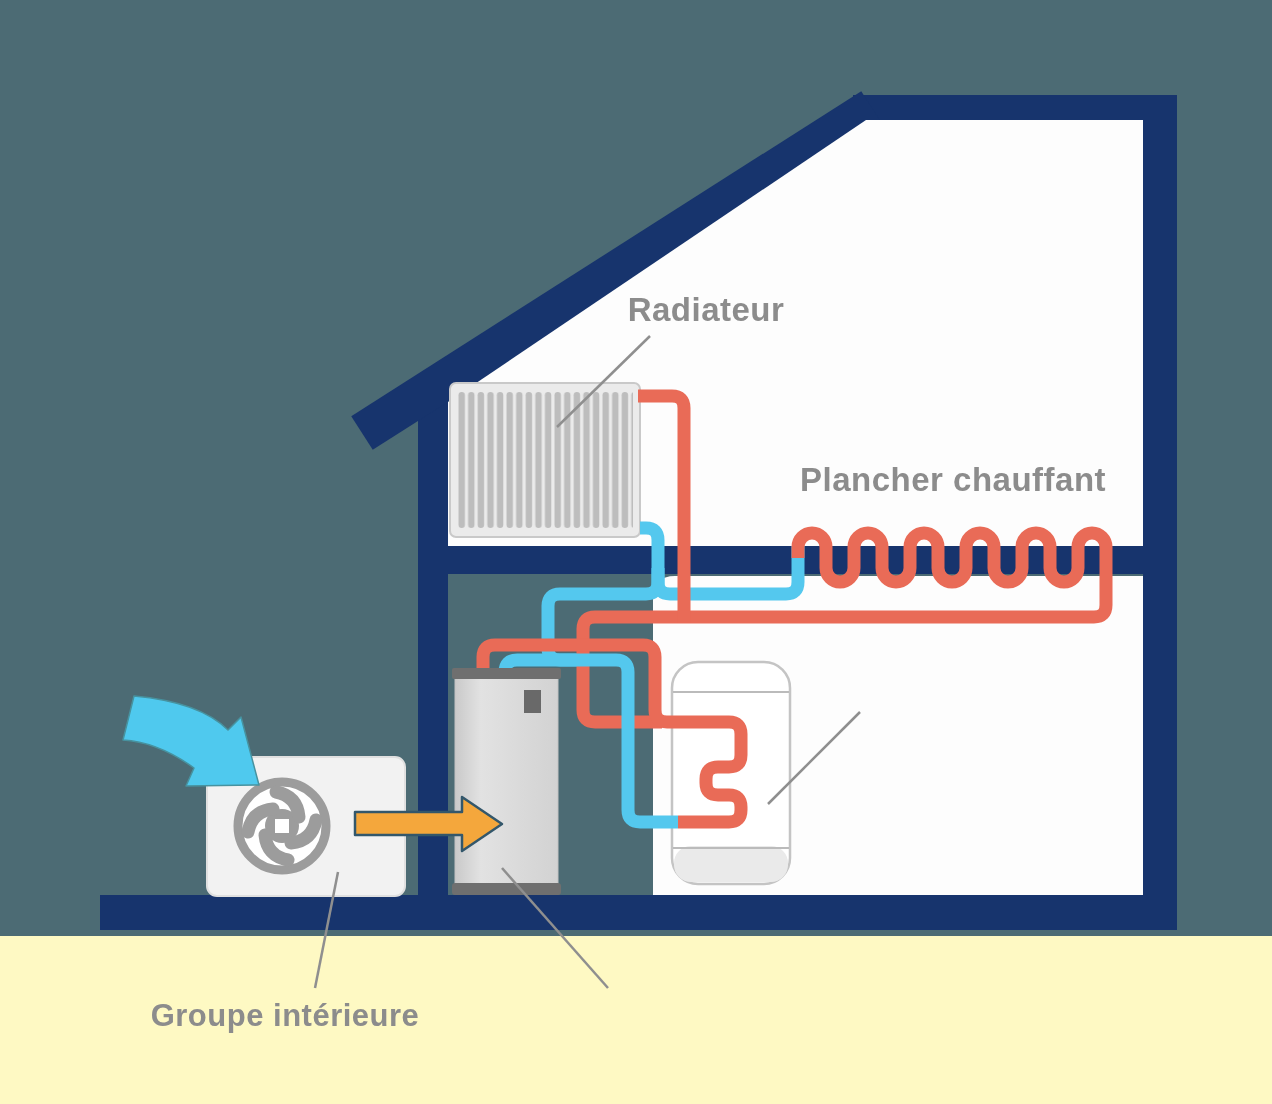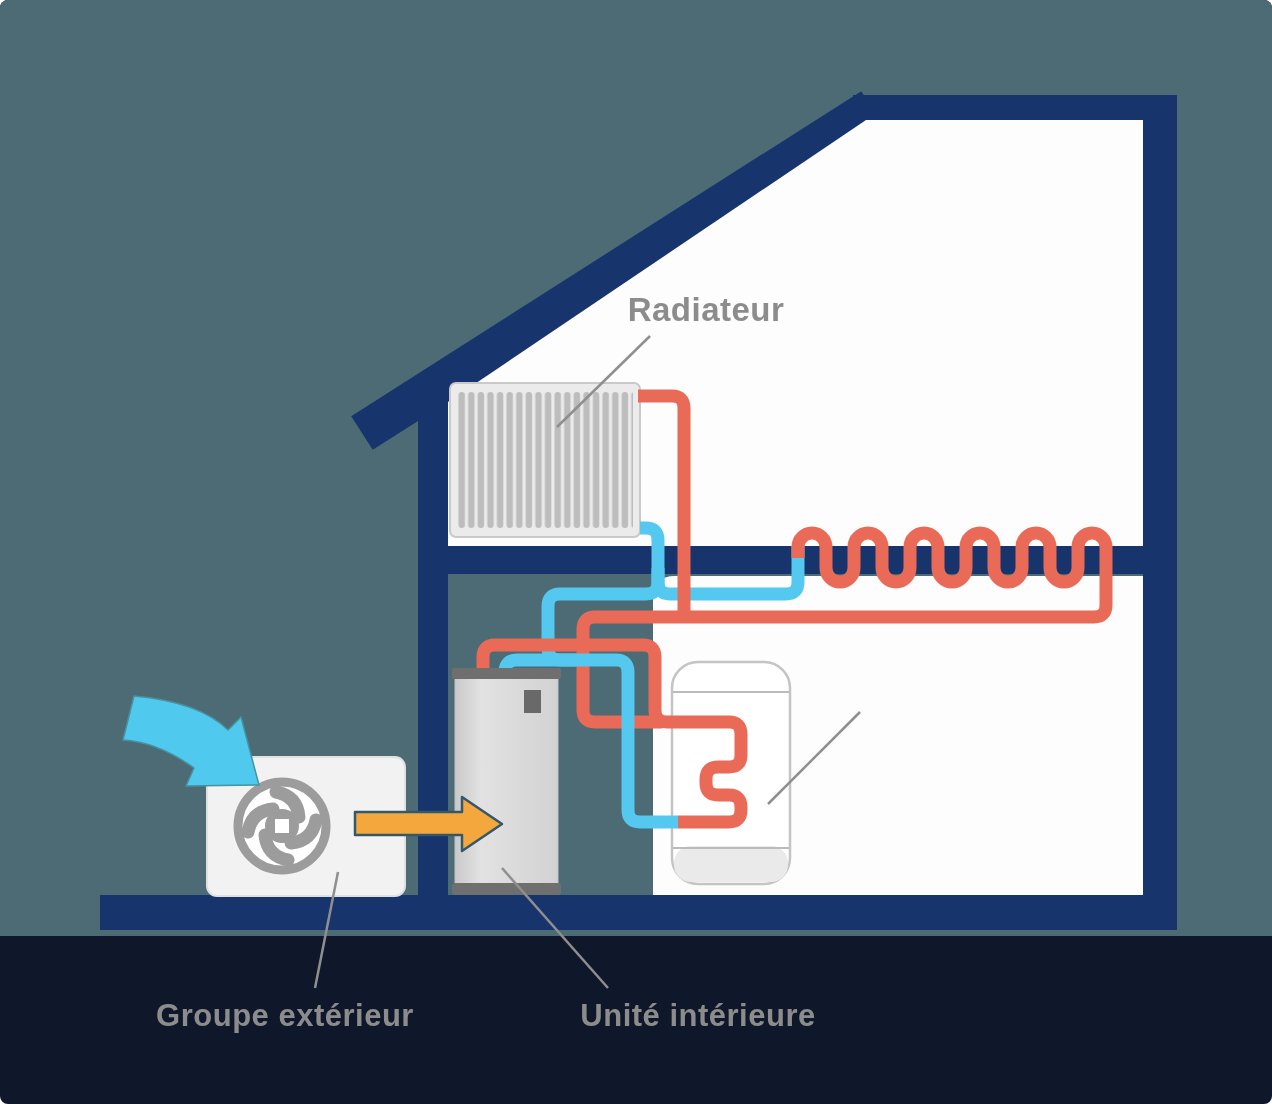--- a/index.html
+++ b/index.html
@@ -1,18 +1,18 @@
 <!DOCTYPE html>
 <html style="--outdoor-background: #4c6b74; --structure-navy: #17346d; --interior-white: #fdfdfd; --pipe-hot: #e96b57; --pipe-cold: #54c8ee; --arrow-cold-air: #4fc9ee; --arrow-heat: #f4a73c; --arrow-heat-outline: #33576b; --label-text: #8c8c8c; --pointer-line: #8f8f8f; --equipment-gray: #dcdcdc; --equipment-dark: #6f6f6f; --radiator-body: #ebebeb; --radiator-fin: #bdbdbd; --tank-outline: #c4c4c4; --fan-gray: #9c9c9c;"><head>
 <meta charset="utf-8">
 <style>
   html,body{margin:0;padding:0;background:#ffffff;}
   #stage{
     position:relative;width:1272px;height:1104px;overflow:hidden;
-    background:#0f172a;font-family:"Liberation Sans",sans-serif;border-radius:8px;
+    background:#fef9c3;font-family:"Liberation Sans",sans-serif;
   }
   #scene{position:absolute;left:0;top:0;width:1272px;height:1104px;}
   .diagram-label{
     position:absolute;transform:translate(-50%,-50%);
     color:var(--label-text,#8c8c8c);font-weight:700;white-space:nowrap;
     letter-spacing:.5px;font-family:"Liberation Sans",sans-serif;
   }
   .lbl-big{font-size:33px;}
   .lbl-bottom{font-size:31px;}
 </style>
@@ -109,16 +109,16 @@
 
   <g stroke="var(--pointer-line,#8f8f8f)" stroke-width="2.5">
     <line x1="650" y1="336" x2="557" y2="427"></line>
     <line x1="860" y1="712" x2="768" y2="804"></line>
     <line x1="338" y1="872" x2="315" y2="988"></line>
     <line x1="502" y1="868" x2="608" y2="988"></line>
   </g>
 </svg>
 
 <div class="diagram-label lbl-big" style="left:706px;top:310px">Radiateur</div>
-<div class="diagram-label lbl-bottom" style="left:285px;top:1016px">Groupe extérieur</div>
-<div class="diagram-label lbl-bottom" style="left:698px;top:1016px">Unité intérieure</div>
+<div class="diagram-label lbl-big" style="left:953px;top:480px">Plancher chauffant</div>
+<div class="diagram-label lbl-bottom" style="left:285px;top:1016px">Groupe intérieure</div>
 
 </div>
 
 </body></html>

